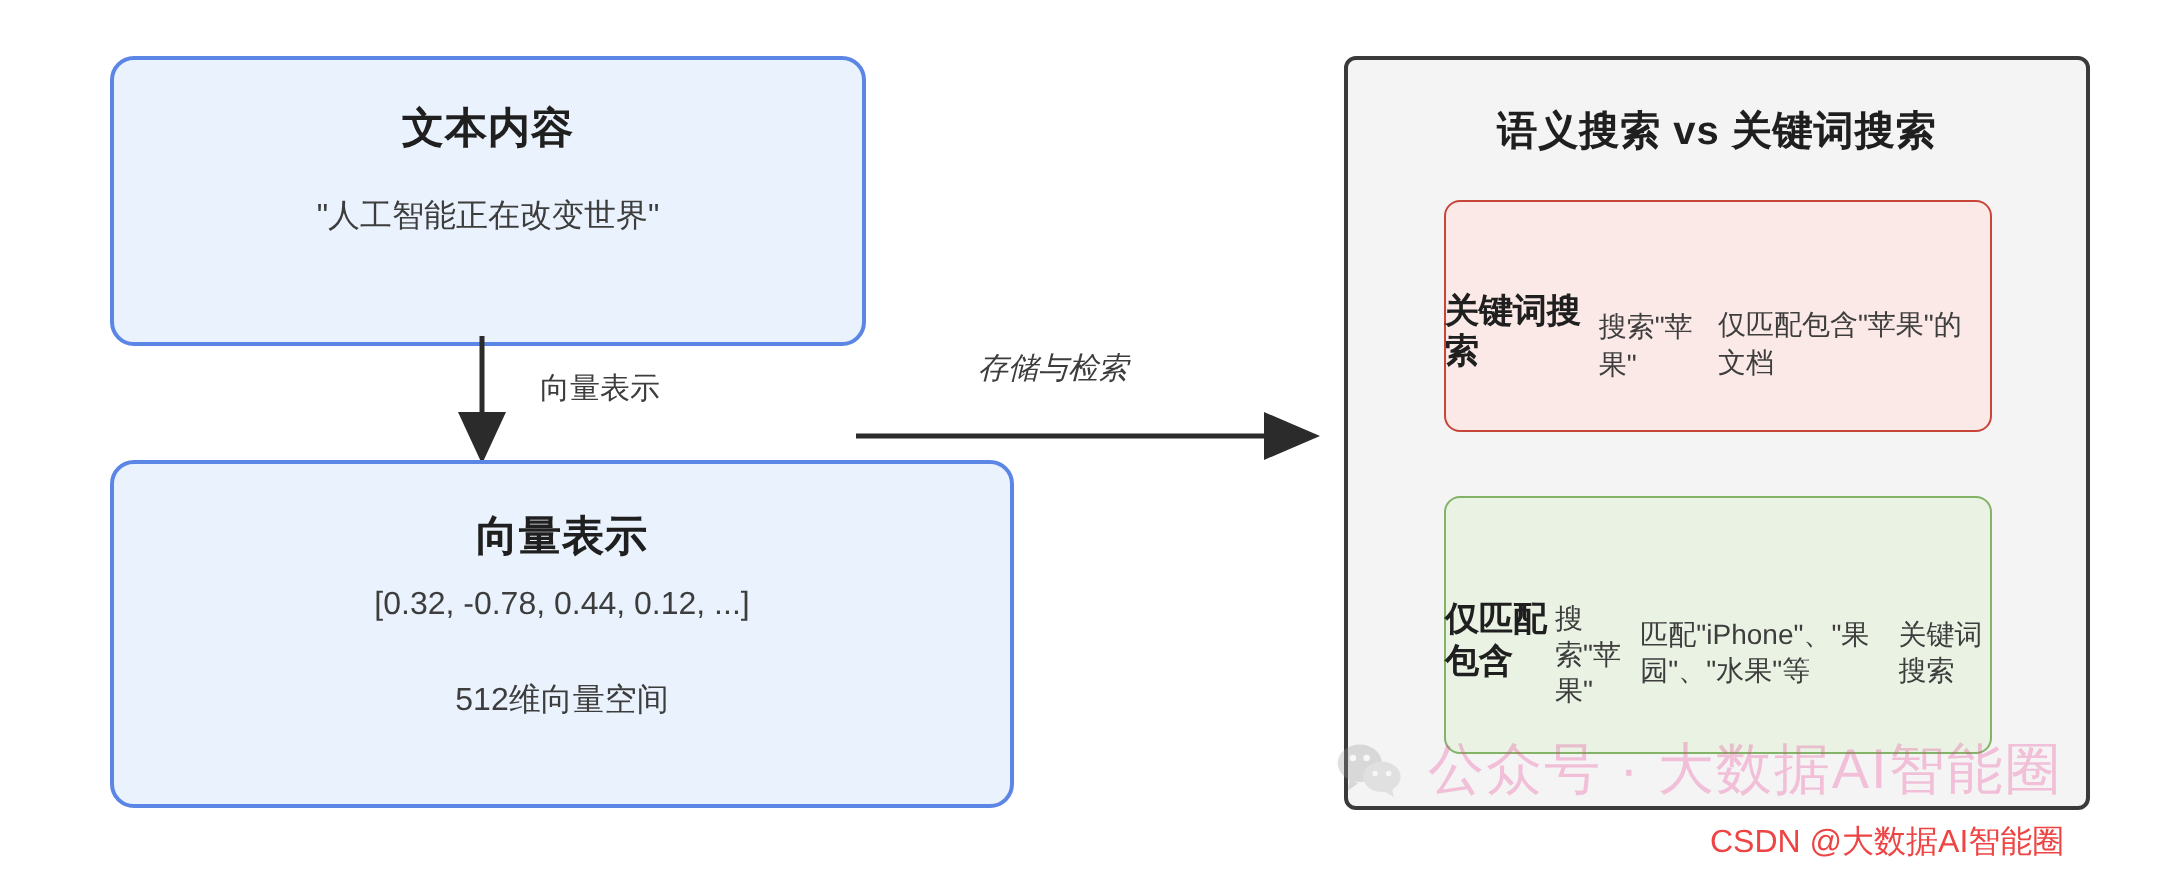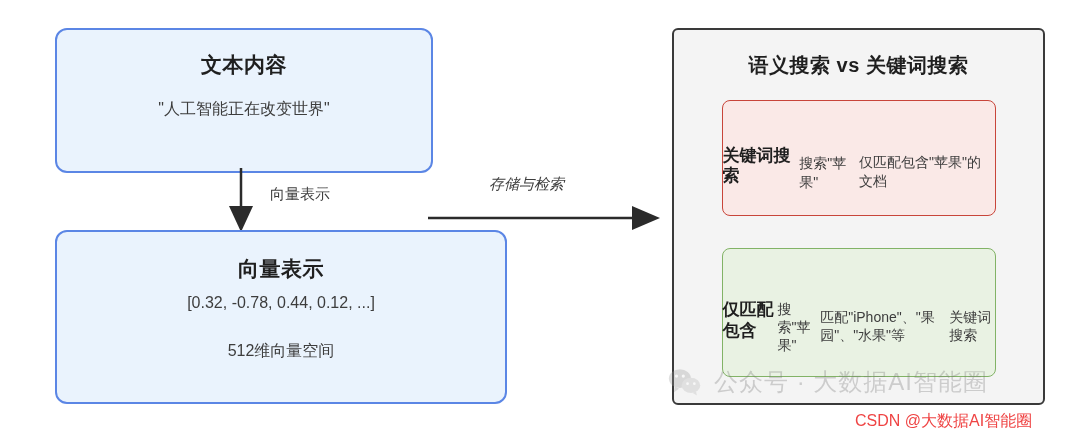--- a/index.html
+++ b/index.html
@@ -164,22 +164,22 @@
     position: absolute;
     left: 668px;
     top: 366px;
     display: flex;
     align-items: center;
     gap: 12px;
     opacity: 0.30;
     pointer-events: none;
   }
   #watermark-main .wm-text {
-    font-size: 24px;
-    color: #737373;
+    font-size: 28px;
+    color: #ec4899;
     letter-spacing: 1px;
     white-space: nowrap;
   }
   #wechat-icon {
     width: 34px;
     height: 30px;
   }
   #watermark-csdn {
     position: absolute;
     left: 855px;

